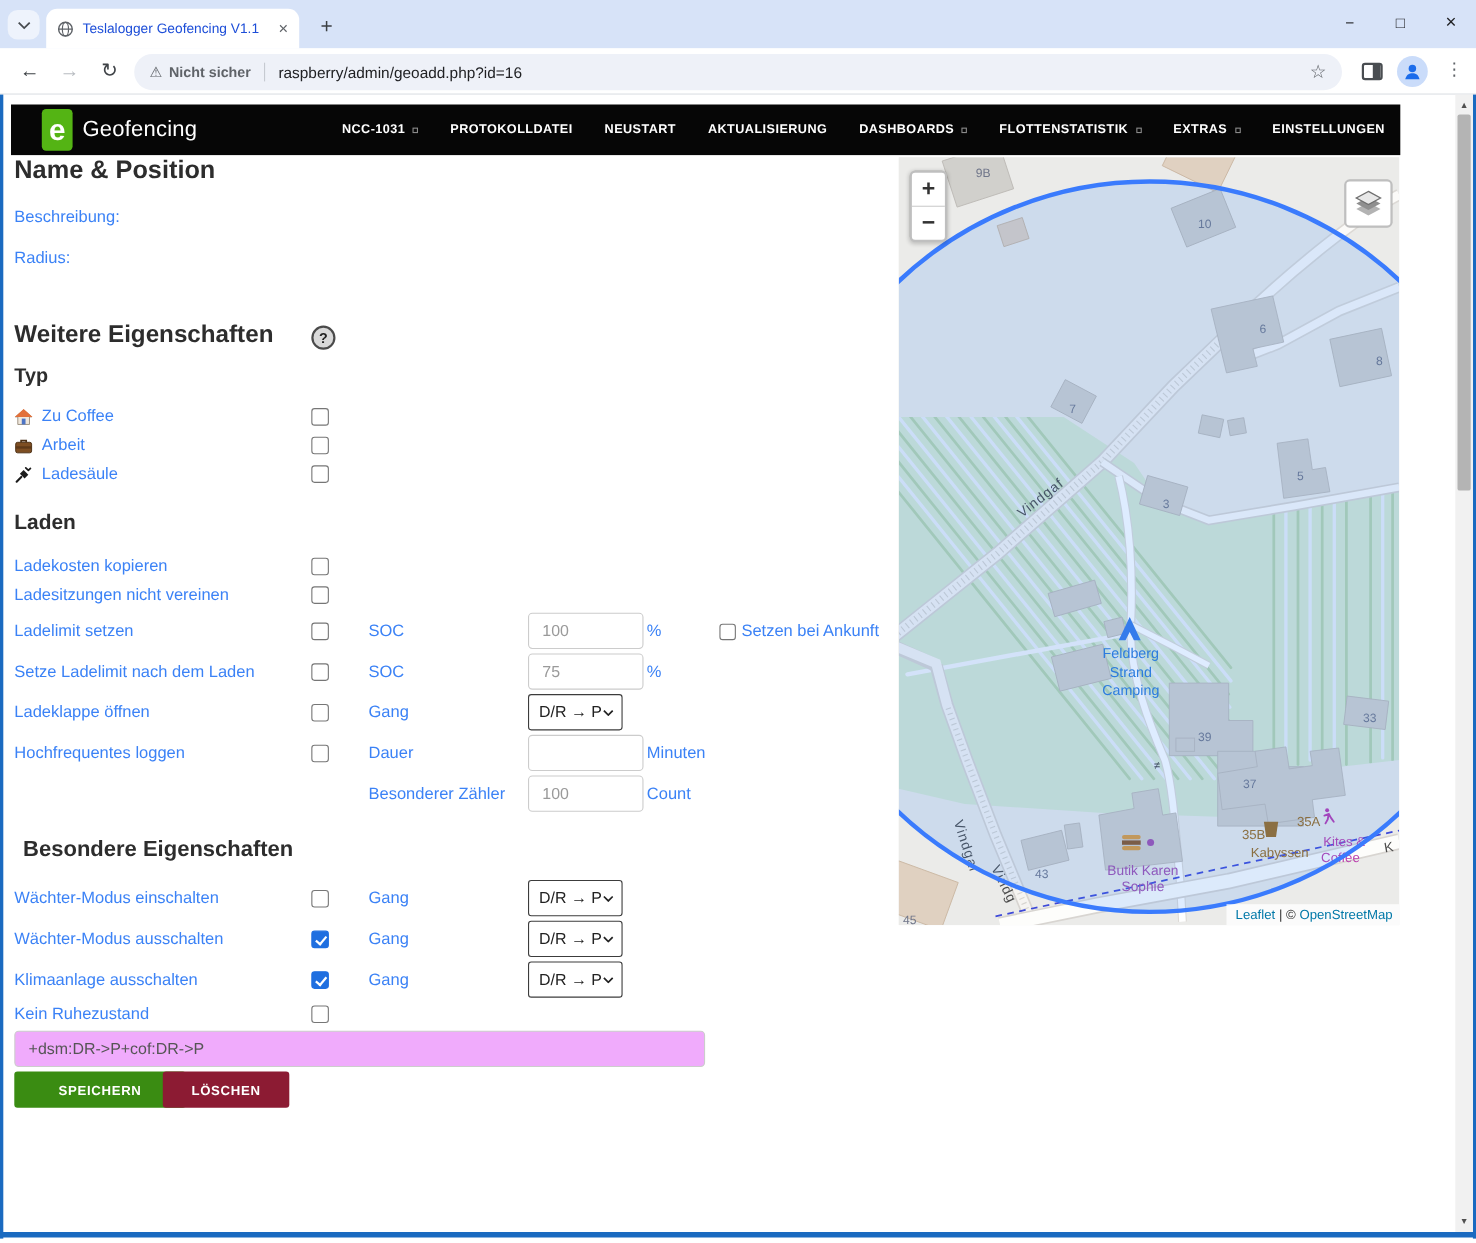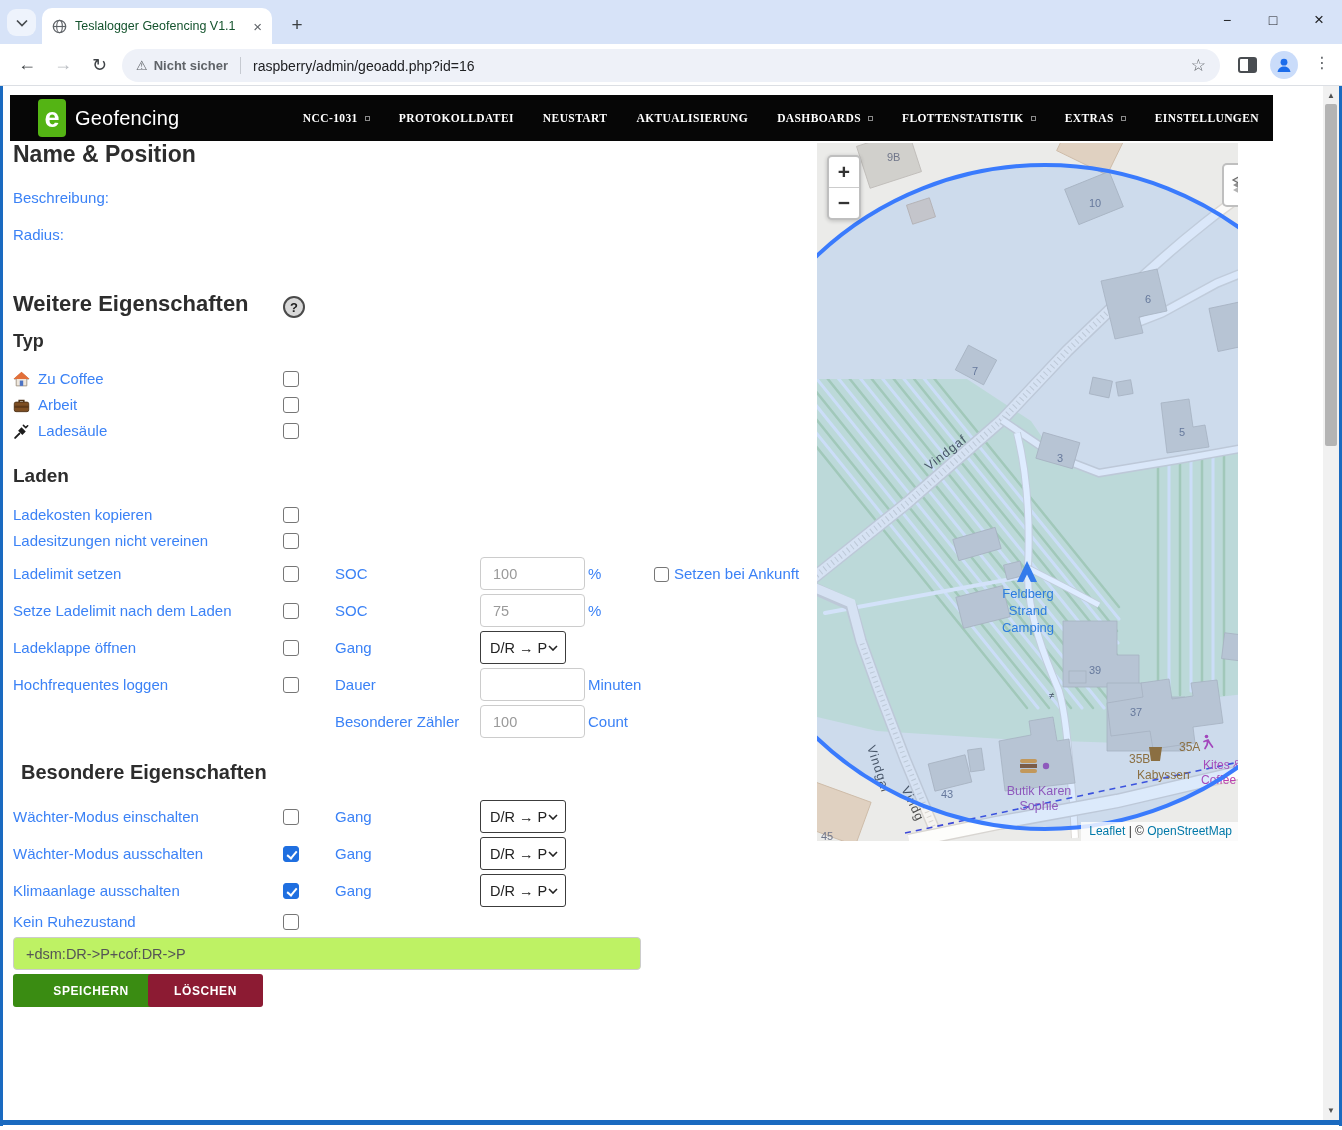--- a/index.html
+++ b/index.html
@@ -4,21 +4,21 @@
 <style>
   * { margin:0; padding:0; box-sizing:border-box; }
   html,body { font-family:"Liberation Sans","DejaVu Sans",sans-serif; background:#fff; }
   #stage { position:relative; width:1342px; height:1130px; overflow:hidden; background:#fff; }
   .abs { position:absolute; }
 
   
   .titlebar { left:0; top:0; width:1342px; height:44px; background:#d7e3f8; }
   .tabsearch { left:7px; top:9px; width:29px; height:27px; background:#eef3fc; border-radius:9px; display:flex; align-items:center; justify-content:center; }
   .tab { left:42px; top:8px; width:230px; height:36px; background:#fff; border-radius:10px 10px 0 0; display:flex; align-items:center; padding:0 10px; gap:8px; }
-  .tab-title { font-size:12.5px; color:#14532d; white-space:nowrap; overflow:hidden; text-overflow:ellipsis; flex:1; }
+  .tab-title { font-size:12.5px; color:#1d4ed8; white-space:nowrap; overflow:hidden; text-overflow:ellipsis; flex:1; }
   .tab-close { color:#5f6368; font-size:15px; line-height:1; }
   .newtab { left:284px; top:12px; width:26px; height:26px; display:flex; align-items:center; justify-content:center; font-size:19px; color:#3c4043; border-radius:50%; }
   .winbtn { top:0; width:46px; height:40px; display:flex; align-items:center; justify-content:center; font-size:14px; color:#202124; }
   .toolbar { left:0; top:44px; width:1342px; height:42px; background:#fff; border-bottom:1px solid #dcdfe4; }
   .navicon { top:54px; font-size:18px; color:#3f4347; }
   .omnibox { left:122px; top:49px; width:1098px; height:33px; background:#eef1f8; border-radius:17px; display:flex; align-items:center; padding:0 14px; }
   .warn { font-size:13px; color:#5f6368; margin-right:6px; }
   .nicht { font-size:13px; color:#5f6368; font-weight:bold; }
   .omnisep { width:1px; height:17px; background:#c6cad1; margin:0 12px 0 12px; }
   .urltext { font-size:14px; color:#202124; flex:1; }
@@ -34,39 +34,39 @@
   .frame-b { left:0; top:1120px; width:1342px; height:5px; background:#1a6ac0; }
   .sbar { left:1323px; top:86px; width:16px; height:1034px; background:#f1f1f1; }
   .sbar .arrow { position:absolute; left:0; width:16px; text-align:center; font-size:8px; color:#505050; }
   .sthumb { position:absolute; left:2px; top:18px; width:12px; height:342px; background:#b4b4b4; border-radius:2px;}
 
   
   .tnav { left:10px; top:95px; width:1263px; height:46px; background:#060606; display:flex; align-items:center; padding:0 14px 0 28px; }
   .tlogo { width:28px; height:38px; background:#54b414; border-radius:4px; display:flex; align-items:center; justify-content:center; color:#fff; font-weight:bold; font-size:27px; line-height:1; }
   .brand { color:#fff; font-weight:normal; font-size:20px; margin-left:9px; letter-spacing:.2px; }
   .tmenu { margin-left:auto; display:flex; align-items:center; gap:29px; }
-  .titem { color:#fff; font-weight:bold; font-size:11.5px; letter-spacing:.4px; white-space:nowrap; display:flex; align-items:center; gap:7px;font-family:Liberation Serif, serif; }
+  .titem { color:#fff; font-weight:bold; font-size:11.5px; letter-spacing:.4px; white-space:nowrap; display:flex; align-items:center; gap:7px; }
   .caret-sq { width:5px; height:5px; border:1px solid #8a8a8a; display:inline-block; }
 
   
   .h1 { font-weight:bold; color:#2d2d2d; }
   .lbl { font-size:15px; color:#3b82f6; white-space:nowrap; }
   .inp { height:33px; border:1px solid #ccc; border-radius:4px; background:#fff; display:flex; align-items:center; padding:0 12px; font-size:14.5px; color:#444; }
   .inp.dis { color:#9a9a9a; }
   .spin { margin-left:auto; display:flex; flex-direction:column; line-height:5px; font-size:7px; color:#555; }
   .cb { width:16px; height:16px; border:1.5px solid #767676; border-radius:3px; background:#fff; }
   .cb.on { background:#1f6fe0; border-color:#1f6fe0; }
   .cb.on::after { content:""; position:absolute; left:4.5px; top:1.5px; width:4px; height:8px; border:solid #fff; border-width:0 2px 2px 0; transform:rotate(40deg); }
   .cb.sm { width:15px; height:15px; }
   .sel { width:86px; height:33px; border:1px solid #3c3c3c; border-radius:3px; background:#fff; display:flex; align-items:center; justify-content:space-between; padding:0 7px 0 9px; font-size:14.5px; color:#222; }
   .helpc { width:22px; height:22px; border-radius:50%; border:2px solid #4a4a4a; background:#d9d9d9; display:flex; align-items:center; justify-content:center; font-size:13px; font-weight:bold; color:#222; }
   .btn { height:33px; border-radius:3px; color:#fff; font-weight:bold; font-size:12px; letter-spacing:.6px; display:flex; align-items:center; justify-content:center; }
 
   
-  .map { left:817px; top:143px; width:421px; height:698px; overflow:hidden; background:#ebebe9; }
+  .map { left:817px; top:143px; width:455px; height:698px; overflow:hidden; background:#ebebe9; }
   .zoomctl { left:10px; top:12px; width:34px; border:2px solid rgba(0,0,0,.25); border-radius:5px; background:#fff; box-shadow:0 1px 4px rgba(0,0,0,.2); }
   .zbtn { width:30px; height:30px; display:flex; align-items:center; justify-content:center; font-size:21px; font-weight:bold; color:#333; }
   .zdiv { height:1px; background:#ccc; }
   .layersctl { left:405px; top:20px; width:44px; height:44px; border:2px solid rgba(0,0,0,.25); border-radius:5px; background:#fff; display:flex; align-items:center; justify-content:center; }
   .attrib { right:0; bottom:0; background:rgba(255,255,255,.8); font-size:12px; color:#333; padding:2px 6px 3px 8px; white-space:nowrap; }
   .attrib a { color:#0078a8; }
 </style>
 </head>
 <body>
 
@@ -272,21 +272,21 @@
   <div class="abs sel" style="left:480px; top:874px;">
       <span>D/R → P</span>
       <svg width="10" height="6" viewBox="0 0 10 6">
         <polyline points="1,1 5,5 9,1" fill="none" stroke="#222" stroke-width="1.6"></polyline>
       </svg>
     </div>
 
   <div class="abs lbl" style="left:13px; top:913px;">Kein Ruhezustand</div>
   <div class="abs cb" style="left:283px; top:914px;"></div>
 
-  <div class="abs inp" style="left:13px; top:937px; width:628px; color:#555; background:#bef264;">
+  <div class="abs inp" style="left:13px; top:937px; width:628px; color:#555; background:#f0abfc;">
       <span>+dsm:DR-&gt;P+cof:DR-&gt;P</span>
     </div>
 
   <div class="abs btn" style="left:13px; top:974px; width:156px; background:#3a8c12;">SPEICHERN</div>
   <div class="abs btn" style="left:148px; top:974px; width:115px; background:#8c1b33;">LÖSCHEN</div>
 
   <div class="abs map">
     <svg width="455" height="698" viewBox="0 0 455 698">
       <defs>
         <clipPath id="gclip">

